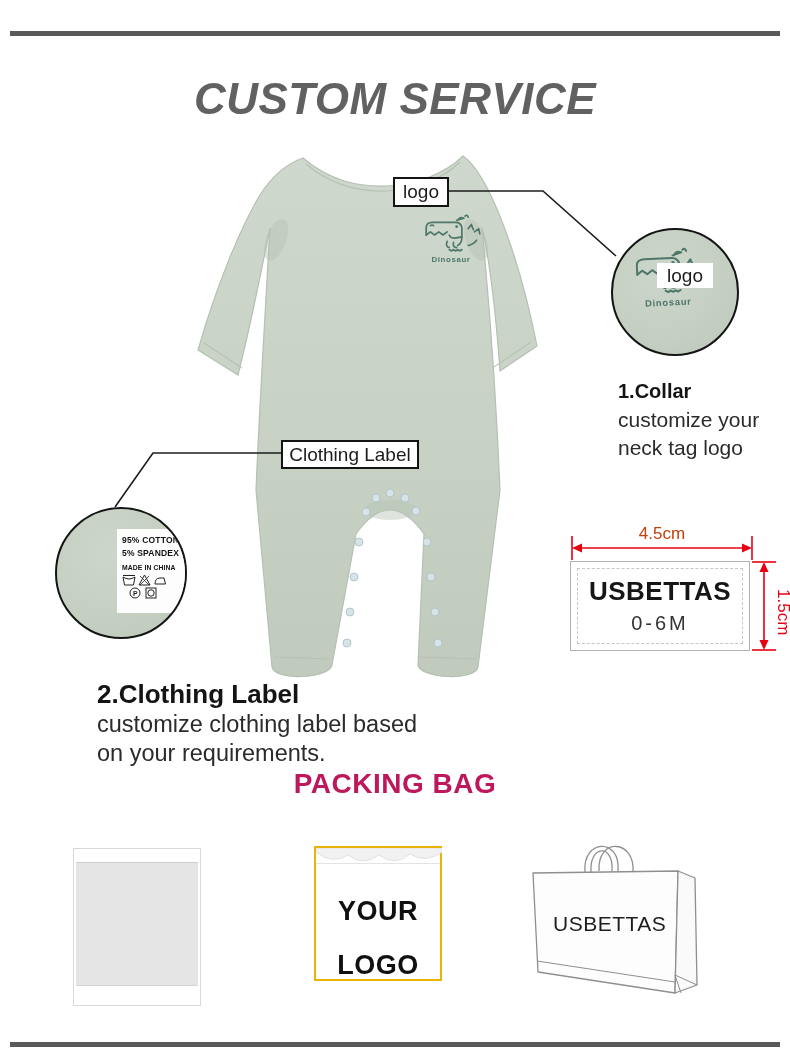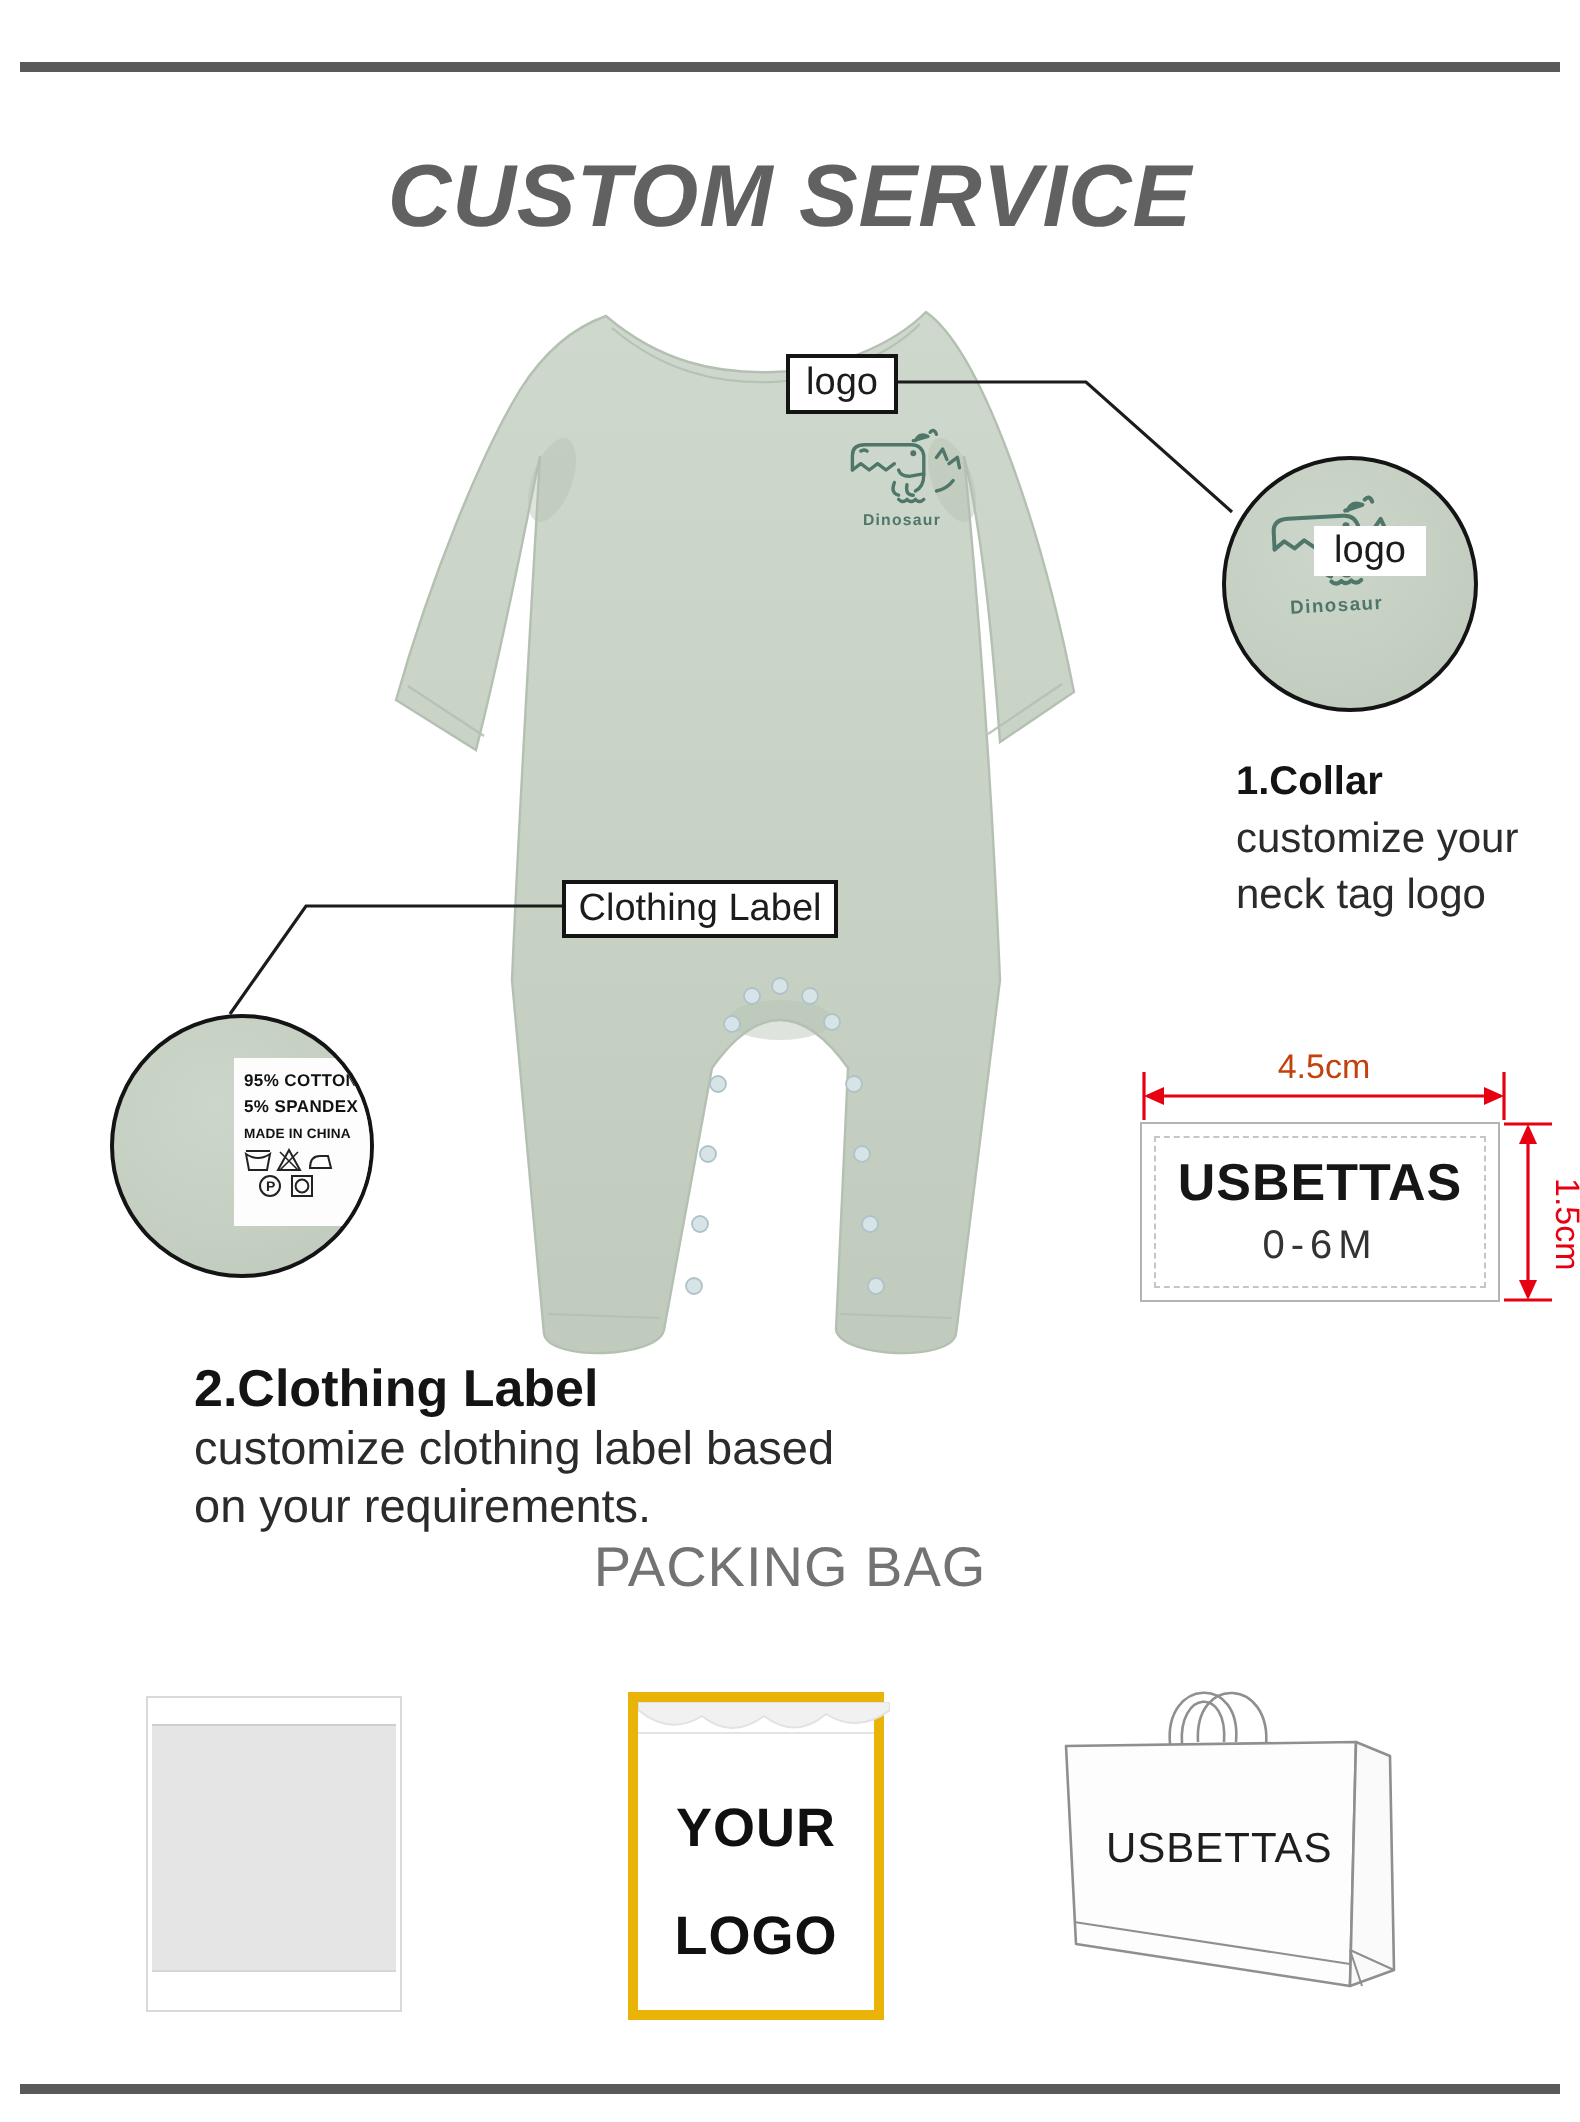--- a/index.html
+++ b/index.html
@@ -50,27 +50,27 @@
   .h-label{position:absolute;left:233px;top:64px;font-size:17px;font-weight:500;color:#e60012;
            transform-origin:0 0;transform:rotate(90deg);white-space:nowrap;}
   .tag-box{position:absolute;left:10px;top:36px;width:180px;height:90px;background:#ffffff;
            border:1px solid #b3b3b3;box-sizing:border-box;text-align:center;}
   .tag-box::before{content:"";position:absolute;left:6px;top:6px;right:6px;bottom:6px;
            border:1px dashed #c6c6c6;}
   .tag-brand{margin-top:14px;font-size:26px;font-weight:600;letter-spacing:0.5px;color:#161616;position:relative;}
   .tag-size{margin-top:5px;font-size:20px;letter-spacing:3px;color:#333;position:relative;}
   
   .packing-title{position:absolute;left:0;top:768px;width:790px;margin:0;text-align:center;
-                 font-size:28px;font-weight:400;color:#737373;letter-spacing:0.5px;}
+                 font-size:28px;font-weight:700;color:#be185d;letter-spacing:0.5px;}
   .bag-a{position:absolute;left:73px;top:848px;width:128px;height:158px;background:#ffffff;
          border:1px solid #d9d9d9;box-sizing:border-box;}
   .bag-a .gray-body{position:absolute;left:2px;top:13px;width:122px;height:122px;background:#e5e5e5;
          border-top:1px solid #cfcfcf;border-bottom:1px solid #d6d6d6;}
-  .bag-b{position:absolute;left:314px;top:846px;width:128px;height:164px;background:#ffffff;
-         border:5px solid #eab308;box-sizing:border-box;}
+  .bag-b{position:absolute;left:314px;top:846px;width:128px;height:135px;background:#ffffff;
+         border:2px solid #eab308;box-sizing:border-box;}
   .bag-b .flap{position:absolute;left:0;top:0;}
   .bag-b .zip-line{position:absolute;left:0;top:15px;width:100%;border-top:1px solid #e3e3e3;}
   .bag-b .bag-text{position:absolute;left:0;top:36px;width:100%;text-align:center;
          font-size:27px;font-weight:800;color:#101010;line-height:54px;letter-spacing:0.5px;}
   .bag-c{position:absolute;left:525px;top:825px;}
 </style>
 </head>
 <body>
 
 <div class="page">

